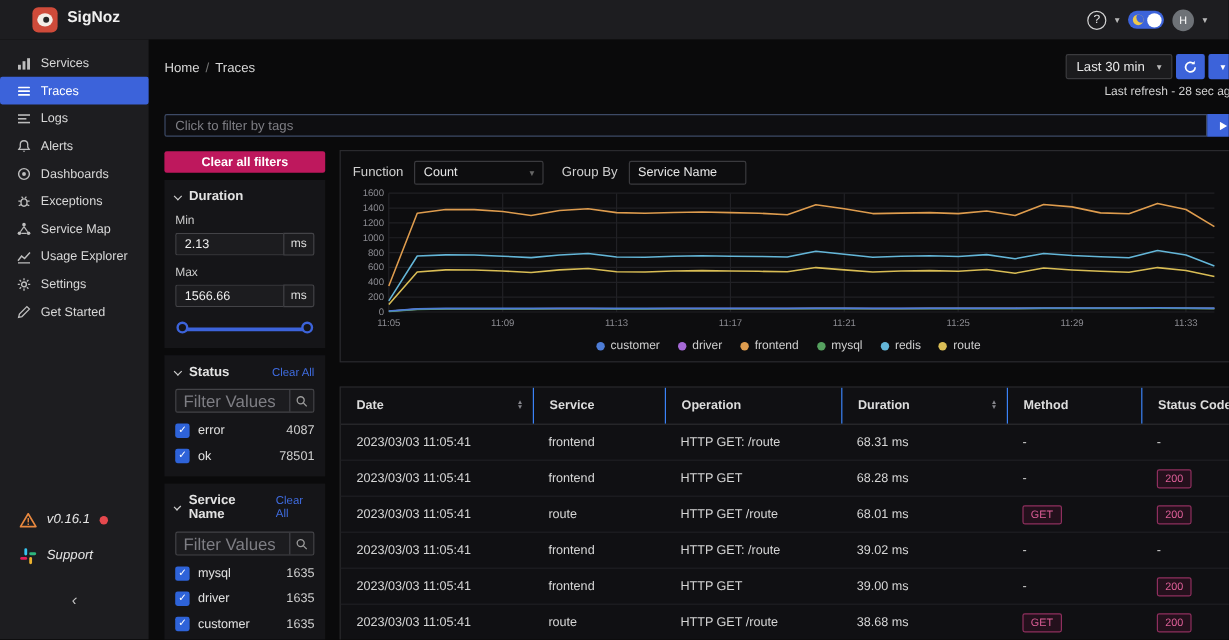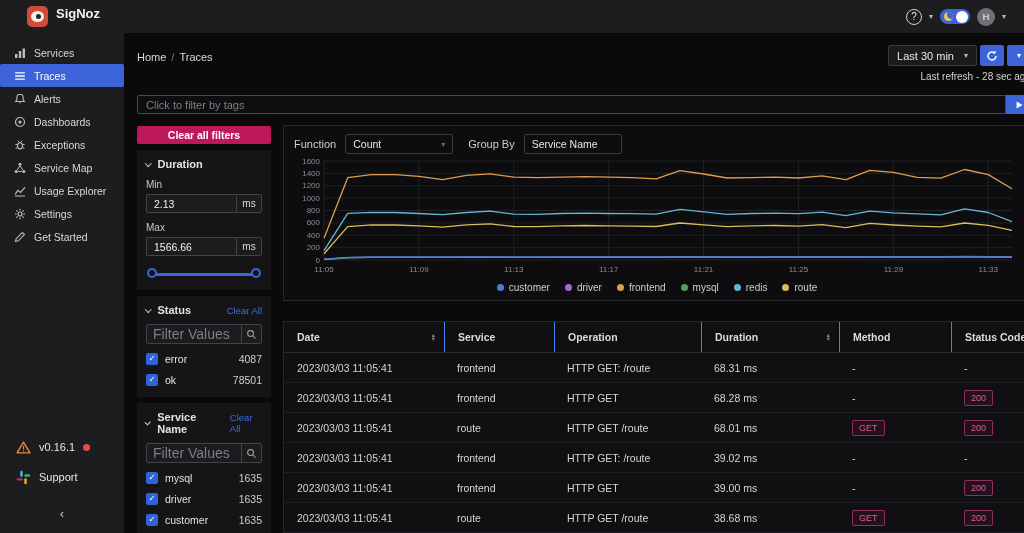--- a/index.html
+++ b/index.html
@@ -25,21 +25,21 @@
     align-items:center; justify-content:center; font-size:9px; color:#fff; }
   
   .app { display:flex; height:500px; }
   .sidebar { width:124px; background:#1d1d20; position:relative; flex:none; padding-top:8px; }
   .nav-item { height:23px; display:flex; align-items:center; gap:8px; padding-left:14px;
     font-size:10.5px; color:#d8d8d8; cursor:pointer; }
   .nav-item .nicon { width:12px; height:12px; color:#bdbdbd; flex:none; display:flex; }
   .nav-item .nicon svg { width:12px; height:12px; fill:currentColor; }
   .nav-item.active { background:#3c63da; color:#fff; border-radius:2px; }
   .nav-item.active .nicon { color:#fff; }
-  .sidebar-bottom { position:absolute; left:0; bottom:12px; width:100%; }
+  .sidebar-bottom { position:absolute; left:0; bottom:26px; width:100%;font-style:italic; }
   .ver-row, .support-row { display:flex; align-items:center; gap:8px; padding-left:16px; height:30px; font-size:11px; }
   .red-dot { width:7px; height:7px; border-radius:50%; background:#e5484d; }
   .collapse { text-align:center; color:#c5c5c5; font-size:13px; margin-top:14px; cursor:pointer; }
   .main { flex:1; background:#0a0a0b; padding:0 14px 0 13px; position:relative; }
   
   .main-top { display:flex; justify-content:space-between; align-items:flex-start; padding-top:12px; }
   .breadcrumb { font-size:11px; color:#d8d8d8; padding-top:6px; }
   .breadcrumb .sep { color:#777; margin:0 5px; }
   .time-block { display:flex; flex-direction:column; align-items:flex-end; }
   .time-row { display:flex; gap:3px; }
@@ -154,20 +154,30 @@
         </div>
         <div class="nav-item active">
           <span class="nicon">
             <svg viewBox="0 0 12 12">
               <rect x="1" y="2.2" width="10" height="1.4" rx=".7"></rect>
               <rect x="1" y="5.3" width="10" height="1.4" rx=".7"></rect>
               <rect x="1" y="8.4" width="10" height="1.4" rx=".7"></rect>
             </svg>
           </span>
           <span>Traces</span>
+        </div>
+        <div class="nav-item">
+          <span class="nicon">
+            <svg viewBox="0 0 12 12">
+              <rect x="1" y="2.2" width="10" height="1.3"></rect>
+              <rect x="1" y="5.35" width="7" height="1.3"></rect>
+              <rect x="1" y="8.5" width="10" height="1.3"></rect>
+            </svg>
+          </span>
+          <span>Logs</span>
         </div>
         <div class="nav-item">
           <span class="nicon">
             <svg viewBox="0 0 12 12">
               <path d="M6 1.3c-1.9 0-3.1 1.4-3.1 3.2v2.1L1.7 8.5h8.6L9.1 6.6V4.5C9.1 2.7 7.9 1.3 6 1.3z" fill="none" stroke="currentColor" stroke-width="1.1"></path>
               <path d="M4.9 9.6a1.15 1.15 0 0 0 2.2 0z"></path>
             </svg>
           </span>
           <span>Alerts</span>
         </div>

